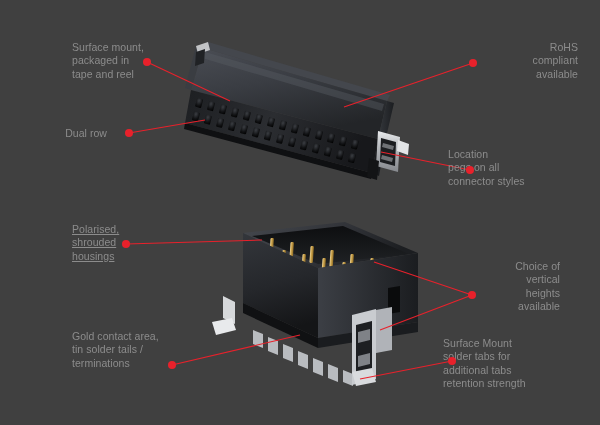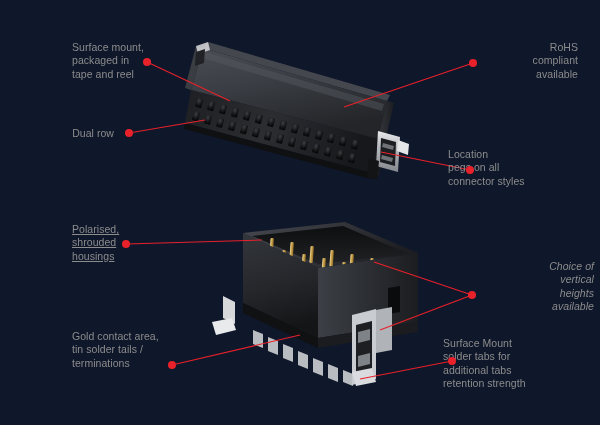--- a/index.html
+++ b/index.html
@@ -6,21 +6,21 @@
   * { box-sizing: border-box; }
   html, body {
     margin: 0;
     padding: 0;
     background: #ffffff;
   }
   #stage {
     position: relative;
     width: 600px;
     height: 425px;
-    background: #0f172a;
+    background: #404040;
     overflow: hidden;
     font-family: "Liberation Sans", sans-serif;
   }
   svg.layer {
     position: absolute;
     left: 0; top: 0;
     width: 600px;
     height: 425px;
   }
   #art-layer { z-index: 1; }
@@ -242,31 +242,31 @@
   </svg>
 
   <div class="callout left" style="left:72px;  top:41px;  width:92px;">Surface mount,
 packaged in
 tape and reel</div>
 
   <div class="callout right" style="left:468px; top:41px;  width:110px;">RoHS
 compliant
 available</div>
 
-  <div class="callout right" style="left:36px;  top:127px; width:78px;">Dual row</div>
+  <div class="callout right" style="left:29px;  top:127px; width:78px;">Dual row</div>
 
   <div class="callout center" style="left:448px; top:148px; width:125px;">Location
 pegs on all
 connector styles</div>
 
   <div class="callout left" style="left:72px;  top:223px; width:92px;text-decoration:underline;">Polarised,
 shrouded
 housings</div>
 
-  <div class="callout right" style="left:484px; top:260px; width:110px;font-style:italic;">Choice of
+  <div class="callout right" style="left:450px; top:260px; width:110px;">Choice of
 vertical
 heights
 available</div>
 
   <div class="callout left" style="left:72px;  top:330px; width:105px;">Gold contact area,
 tin solder tails /
 terminations</div>
 
   <div class="callout center" style="left:443px; top:337px; width:128px;">Surface Mount
 solder tabs for

